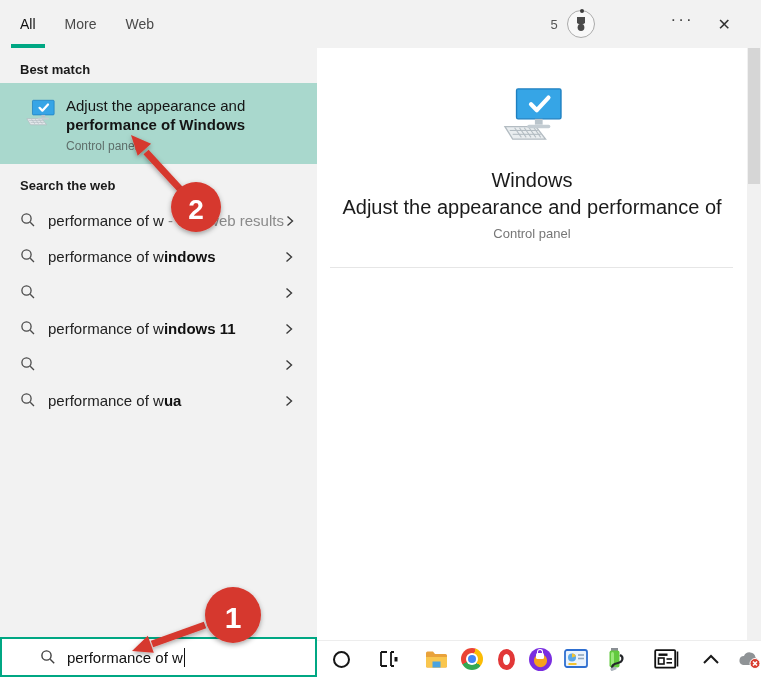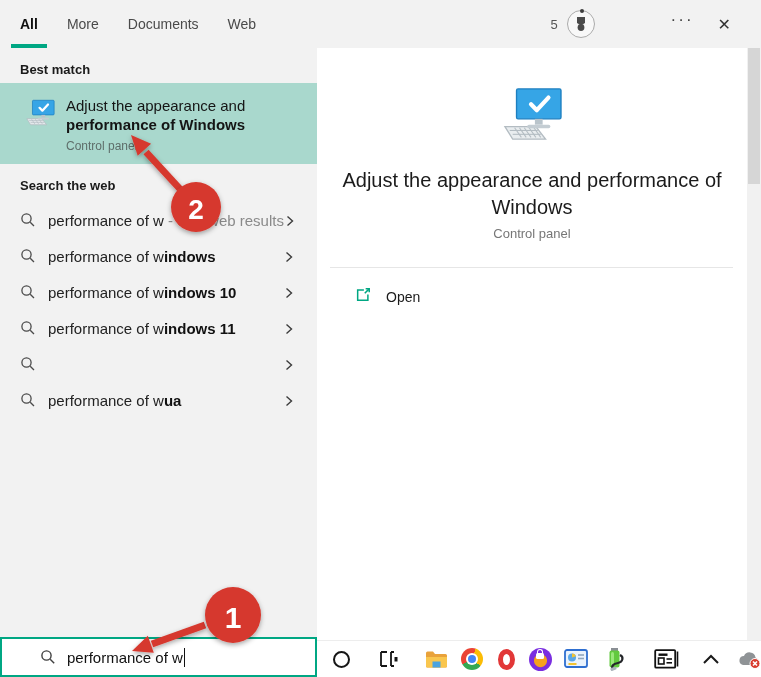--- a/index.html
+++ b/index.html
@@ -9,21 +9,21 @@
     position:relative; width:761px; height:677px; overflow:hidden;
     background:#f2f2f2; font-size:14px; color:#1f1f1f;
   }
   
   .topbar {
     position:absolute; top:0; left:0; width:761px; height:48px;
     background:#f2f2f2; display:flex; align-items:center; padding:0 30px 0 20px;
   }
   .tab { position:relative; height:48px; display:flex; align-items:center; margin-right:29px;
          font-size:14px; color:#4a4a4a; cursor:pointer; }
-  .tab.active span.tlabel { color:#111; font-weight:bold; }
+  .tab.active span.tlabel { color:#111; font-weight:normal; }
   .tab-underline { position:absolute; left:-9px; right:-9px; bottom:0; height:4px;
                    background:var(--accent,#00a783); }
   .caret-down { width:0; height:0; margin-left:7px; border-left:5px solid transparent;
                 border-right:5px solid transparent; border-top:6px solid #3a3a3a; }
   .topbar-right { margin-left:auto; display:flex; align-items:center; }
   .notif-count { font-size:13px; color:#555; margin-right:9px; }
   .medal-wrap { position:relative; width:28px; height:28px; border:1px solid #ababab;
                 border-radius:50%; background:#f8f8f8; display:flex; align-items:center;
                 justify-content:center; cursor:pointer; }
   .medal-dot { position:absolute; top:-2px; left:12px; width:4px; height:4px;
@@ -117,23 +117,20 @@
 
   <nav class="topbar">
     <div class="tab active">
       <span class="tlabel">All</span>
       <span class="tab-underline"></span>
     </div>
     <div class="tab">
       <span class="tlabel">More</span>
     </div>
     <div class="tab">
-      <span class="tlabel">Documents</span>
-    </div>
-    <div class="tab">
       <span class="tlabel">Web</span>
     </div>
     <div class="topbar-right">
       <span class="notif-count">5</span>
       <span class="medal-wrap">
         <svg width="16" height="16" viewBox="0 0 16 16">
           <polygon points="4,1 12,1 12,7 8,9.5 4,7" fill="#4a4a4a"></polygon>
           <circle cx="8" cy="11.5" r="3.4" fill="#4a4a4a"></circle>
         </svg>
         <span class="medal-dot"></span>
@@ -203,21 +200,20 @@
     </span>
   </li>
 
   <li class="suggestion">
     <span class="mag">
       <svg width="16" height="16" viewBox="0 0 16 16">
               <circle cx="6.5" cy="6.5" r="4.6" fill="none" stroke="#4a4a4a" stroke-width="1.3"></circle>
               <line x1="10.2" y1="10.2" x2="14" y2="14" stroke="#4a4a4a" stroke-width="1.3"></line>
             </svg>
     </span>
-    <span class="sug-text"><span>performance of w</span><b>indows 10</b><span class="suffix"></span></span>
     <span class="chev">
       <svg width="12" height="12" viewBox="0 0 12 12">
               <polyline points="3.5,1.5 8.5,6 3.5,10.5" fill="none" stroke="#3c3c3c" stroke-width="1.4"></polyline>
             </svg>
     </span>
   </li>
 
   <li class="suggestion">
     <span class="mag">
       <svg width="16" height="16" viewBox="0 0 16 16">
@@ -292,36 +288,26 @@
               <line x1="15.5" y1="21.6" x2="19" y2="26.6"></line>
               <line x1="18" y1="21.6" x2="21.5" y2="26.6"></line>
           </g>
           <rect x="9" y="1.5" width="23" height="15.5" rx="0.8" fill="#36a5e6" stroke="#1d7fc0" stroke-width="0.7"></rect>
           <polyline points="16.5,9.5 19.5,12.5 25.5,6" fill="none" stroke="#ffffff" stroke-width="2.2" stroke-linecap="round" stroke-linejoin="round"></polyline>
           <rect x="18.5" y="17" width="4" height="3" fill="#b9c4cb"></rect>
           <rect x="14.5" y="20" width="12" height="1.8" rx="0.9" fill="#c4cdd3"></rect>
         </svg>
       </span>
       <div class="pv-title">
+        <div>Windows</div>
         <div>Adjust the appearance and performance of</div>
-        <div>Windows</div>
       </div>
       <div class="pv-sub">Control panel</div>
     </div>
     <div class="divider"></div>
-    <div class="open-row">
-      <span>
-        <svg width="16" height="16" viewBox="0 0 18 18">
-          <path d="M10 3.5 H3 V15 H14.5 V8.5" fill="none" stroke="var(--accent,#00a783)" stroke-width="1.7"></path>
-          <path d="M12 2 H16 V6" fill="none" stroke="var(--accent,#00a783)" stroke-width="1.7"></path>
-          <line x1="15.6" y1="2.4" x2="11" y2="7" stroke="var(--accent,#00a783)" stroke-width="1.7"></line>
-        </svg>
-      </span>
-      <span class="open-label">Open</span>
-    </div>
     <div class="scrollbar">
       <div class="scroll-thumb"></div>
     </div>
   </main>
 
   <div class="taskbar">
     <span class="tb-icon" style="left:11px">
         <span class="cortana-ring"></span>
       </span>
     <span class="tb-icon" style="left:58px">

